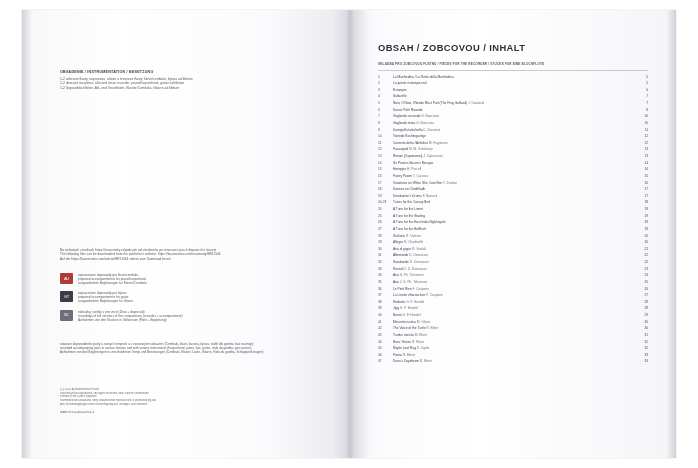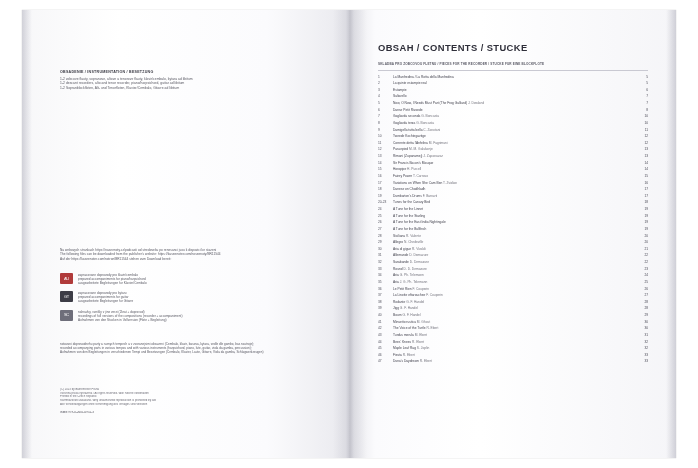--- a/index.html
+++ b/index.html
@@ -234,21 +234,21 @@
         <div class="ln">Printed in the Czech Republic</div>
         <div class="ln">Rozmnozovani zakazano / Any unauthorized reproduction is prohibited by law</div>
         <div class="ln">Alle Vervielfaltigungen ohne Genehmigung des Verlages sind verboten</div>
         <div class="ln isbn">ISMN 979-0-2601-0951-3</div>
       </div>
       <div class="edge-shadow-l"></div>
     </div>
 
     <div class="page right">
       <div class="right-inner">
-        <div class="toc-title">OBSAH / CONTENTS / STUCKE</div>
+        <div class="toc-title">OBSAH / ZOBCOVOU / INHALT</div>
         <div class="toc-sub">SKLADBA PRO ZOBCOVOU FLETNU / PIECES FOR THE RECORDER / STUCKE FUR EINE BLOCKFLOTE</div>
         <div class="rule"></div>
         <div class="toc-list" id="toc-list">
             <div class="toc-row">
               <span class="toc-num">1</span>
               <span class="toc-name">La Manfredina / La Rotta della Manfredina</span>
               <span class="toc-page">5</span>
             </div>
             <div class="toc-row">
               <span class="toc-num">2</span>

